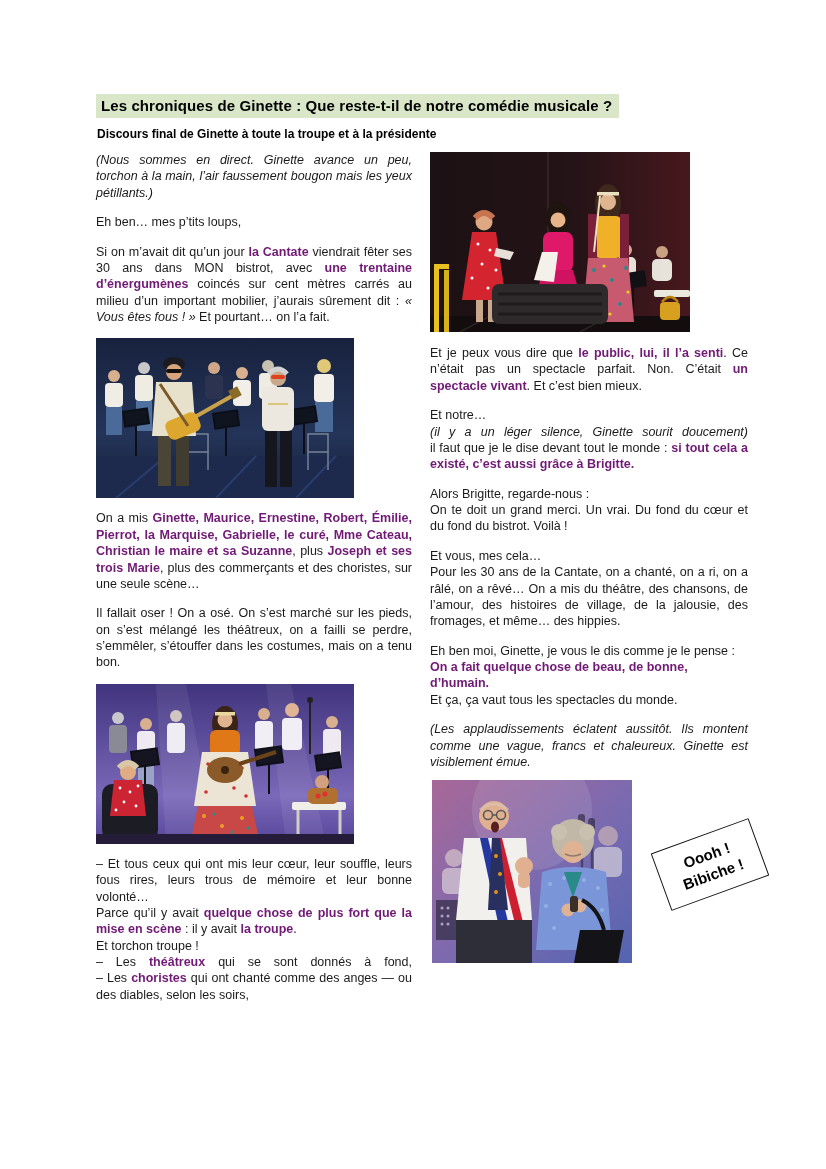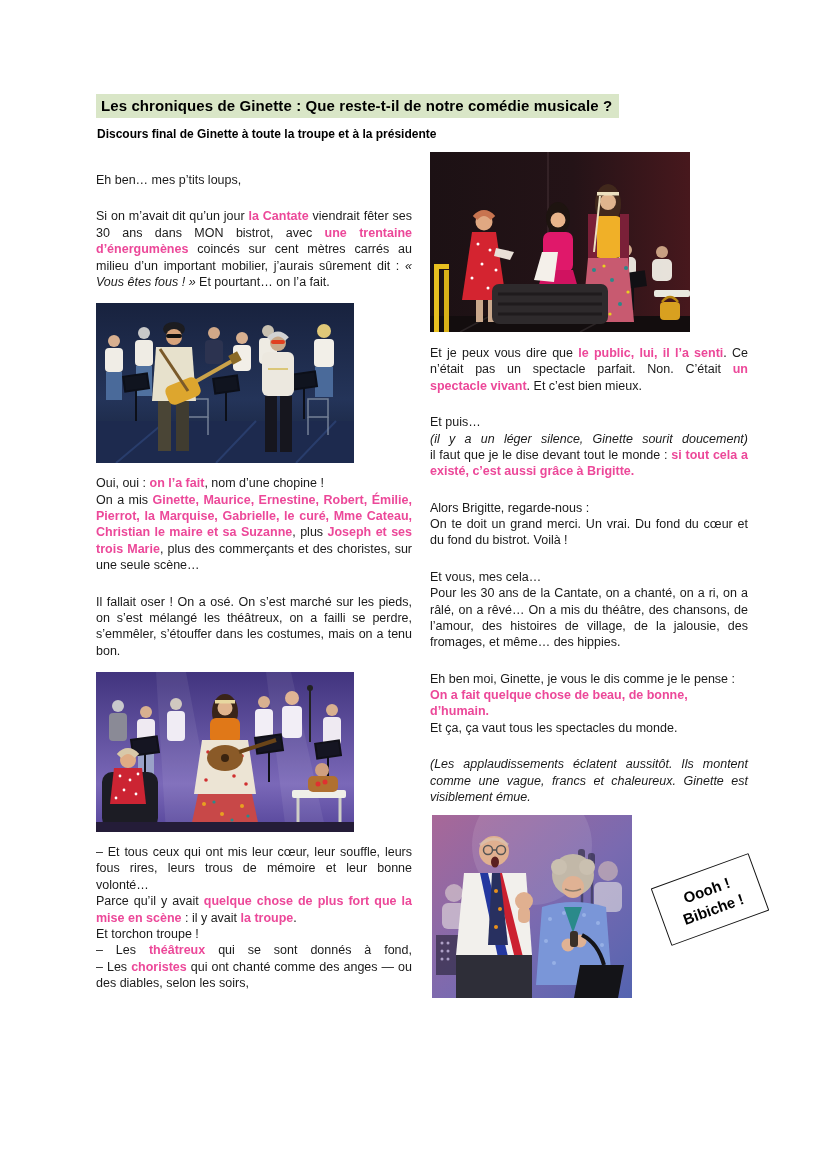--- a/index.html
+++ b/index.html
@@ -14,22 +14,22 @@
   }
   .subtitle{
     position:absolute;left:97px;top:127px;font-size:12px;font-weight:bold;color:#000;
   }
   .col{position:absolute;top:152px;font-size:12.5px;line-height:1.31;}
   .col-left{left:96px;width:316px;}
   .col-right{left:430px;width:318px;}
   .para{margin:0;text-align:justify;}
   .para.left{text-align:left;}
   .para.stretch{text-align:justify;text-align-last:justify;}
-  .para.gap{margin-top:20px;}
-  .b{font-weight:bold;color:#ec4899;}
+  .para.gap{margin-top:13px;}
+  .b{font-weight:bold;color:#701a75;}
   .i{font-style:italic;}
   figure{margin:0;padding:0;}
   .photo{display:block;background:#111;}
   .ph-center{margin:13px auto 12px auto;}
   .ph-top{margin:0 auto 13px auto;}
   .photo4-row{position:relative;width:318px;height:190px;margin-top:10px;}
   .photo4-row figure{position:absolute;left:2px;top:0;}
   .note{
     position:absolute;left:228px;top:54px;width:86px;
     background:#fff;border:1.5px solid #151515;border-radius:1px;
@@ -44,20 +44,21 @@
 <div class="page">
 
   <div class="title-wrap">
     <span class="title-hl">Les chroniques de Ginette : Que reste-t-il de notre comédie musicale ?</span>
   </div>
 
   <div class="subtitle">Discours final de Ginette à toute la troupe et à la présidente</div>
 
   <div class="col col-left">
     <div id="left-flow-1">
+        <div class="para justify"><span class="i">(Nous sommes en direct. Ginette avance un peu, torchon à la main, l’air faussement bougon mais les yeux pétillants.)</span></div>
         <div class="para left gap"><span class="">Eh ben… mes p’tits loups,</span></div>
         <div class="para justify gap"><span class="">Si on m’avait dit qu’un jour </span><span class="b ">la Cantate</span><span class=""> viendrait fêter ses 30 ans dans MON bistrot, avec </span><span class="b ">une trentaine d’énergumènes</span><span class=""> coincés sur cent mètres carrés au milieu d’un important mobilier, j’aurais sûrement dit : </span><span class="i">« Vous êtes fous ! »</span><span class=""> Et pourtant… on l’a fait.</span></div>
       </div>
 
     <figure class="ph-center" aria-label="rocker with dark cap and sunglasses playing a yellow electric guitar, singer with red scarf, choir with music stands on blue-lit stage">
       <svg class="photo" width="258" height="160" viewBox="0 0 258 160">
         <defs>
           <linearGradient id="bg2" x1="0" y1="0" x2="0" y2="1">
             <stop offset="0" stop-color="#18223e"></stop>
               <stop offset="0.6" stop-color="#243459"></stop>
@@ -124,21 +125,20 @@
           <path d="M176 50 L188 50 L182 62 Z" fill="#e02030"></path>
           <rect x="166" y="49" width="32" height="44" rx="6" fill="#ece8df"></rect>
           <line x1="172" y1="66" x2="192" y2="66" stroke="#d8c060" stroke-width="2" opacity="0.8"></line>
           <rect x="169" y="93" width="12" height="56" fill="#16161e"></rect>
             <rect x="184" y="93" width="12" height="56" fill="#16161e"></rect>
         </g>
       </svg>
     </figure>
 
     <div id="left-flow-2">
-        <div class="para left"><span class="">Oui, oui : </span><span class="b ">on l’a fait</span><span class="">, nom d’une chopine !</span></div>
         <div class="para justify"><span class="">On a mis </span><span class="b ">Ginette, Maurice, Ernestine, Robert, Émilie, Pierrot, la Marquise, Gabrielle, le curé, Mme Cateau, Christian le maire et sa Suzanne</span><span class="">, plus </span><span class="b ">Joseph et ses trois Marie</span><span class="">, plus des commerçants et des choristes, sur une seule scène…</span></div>
         <div class="para justify gap"><span class="">Il fallait oser ! On a osé. On s’est marché sur les pieds, on s’est mélangé les théâtreux, on a failli se perdre, s’emmêler, s’étouffer dans les costumes, mais on a tenu bon.</span></div>
       </div>
 
     <figure class="ph-center" aria-label="hippie with headband playing acoustic guitar, woman in red polka-dot dress seated in armchair, choir behind under purple light">
       <svg class="photo" width="258" height="160" viewBox="0 0 258 160">
         <defs>
           <linearGradient id="bg3" x1="0" y1="0" x2="0" y2="1">
             <stop offset="0" stop-color="#41347e"></stop>
               <stop offset="0.7" stop-color="#7a68b8"></stop>
@@ -332,21 +332,21 @@
 
         <rect x="62" y="132" width="116" height="40" rx="7" fill="#2e2a2c"></rect>
         <line x1="68" y1="142" x2="172" y2="142" stroke="#1f1b1d" stroke-width="3"></line>
         <line x1="68" y1="152" x2="172" y2="152" stroke="#1f1b1d" stroke-width="3"></line>
         <line x1="68" y1="162" x2="172" y2="162" stroke="#1f1b1d" stroke-width="3"></line>
       </svg>
     </figure>
 
     <div id="right-flow">
         <div class="para justify"><span class="">Et je peux vous dire que </span><span class="b ">le public, lui, il l’a senti</span><span class="">. Ce n’était pas un spectacle parfait. Non. C’était </span><span class="b ">un spectacle vivant</span><span class="">. Et c’est bien mieux.</span></div>
-        <div class="para left gap"><span class="">Et puis…</span></div>
+        <div class="para left gap"><span class="">Et notre…</span></div>
         <div class="para stretch"><span class="i">(il y a un léger silence, Ginette sourit doucement)</span></div>
         <div class="para justify"><span class="">il faut que je le dise devant tout le monde : </span><span class="b ">si tout cela a existé, c’est aussi grâce à Brigitte.</span></div>
         <div class="para left gap"><span class="">Alors Brigitte, regarde-nous :</span></div>
         <div class="para justify"><span class="">On te doit un grand merci. Un vrai. Du fond du cœur et du fond du bistrot. Voilà !</span></div>
         <div class="para left gap"><span class="">Et vous, mes cela…</span></div>
         <div class="para justify"><span class="">Pour les 30 ans de la Cantate, on a chanté, on a ri, on a râlé, on a rêvé… On a mis du théâtre, des chansons, de l’amour, des histoires de village, de la jalousie, des fromages, et même… des hippies.</span></div>
         <div class="para left gap"><span class="">Eh ben moi, Ginette, je vous le dis comme je le pense :</span></div>
         <div class="para left"><span class="b ">On a fait quelque chose de beau, de bonne, d’humain.</span></div>
         <div class="para left"><span class="">Et ça, ça vaut tous les spectacles du monde.</span></div>
         <div class="para justify gap"><span class="i">(Les applaudissements éclatent aussitôt. Ils montent comme une vague, francs et chaleureux. Ginette est visiblement émue.</span></div>

